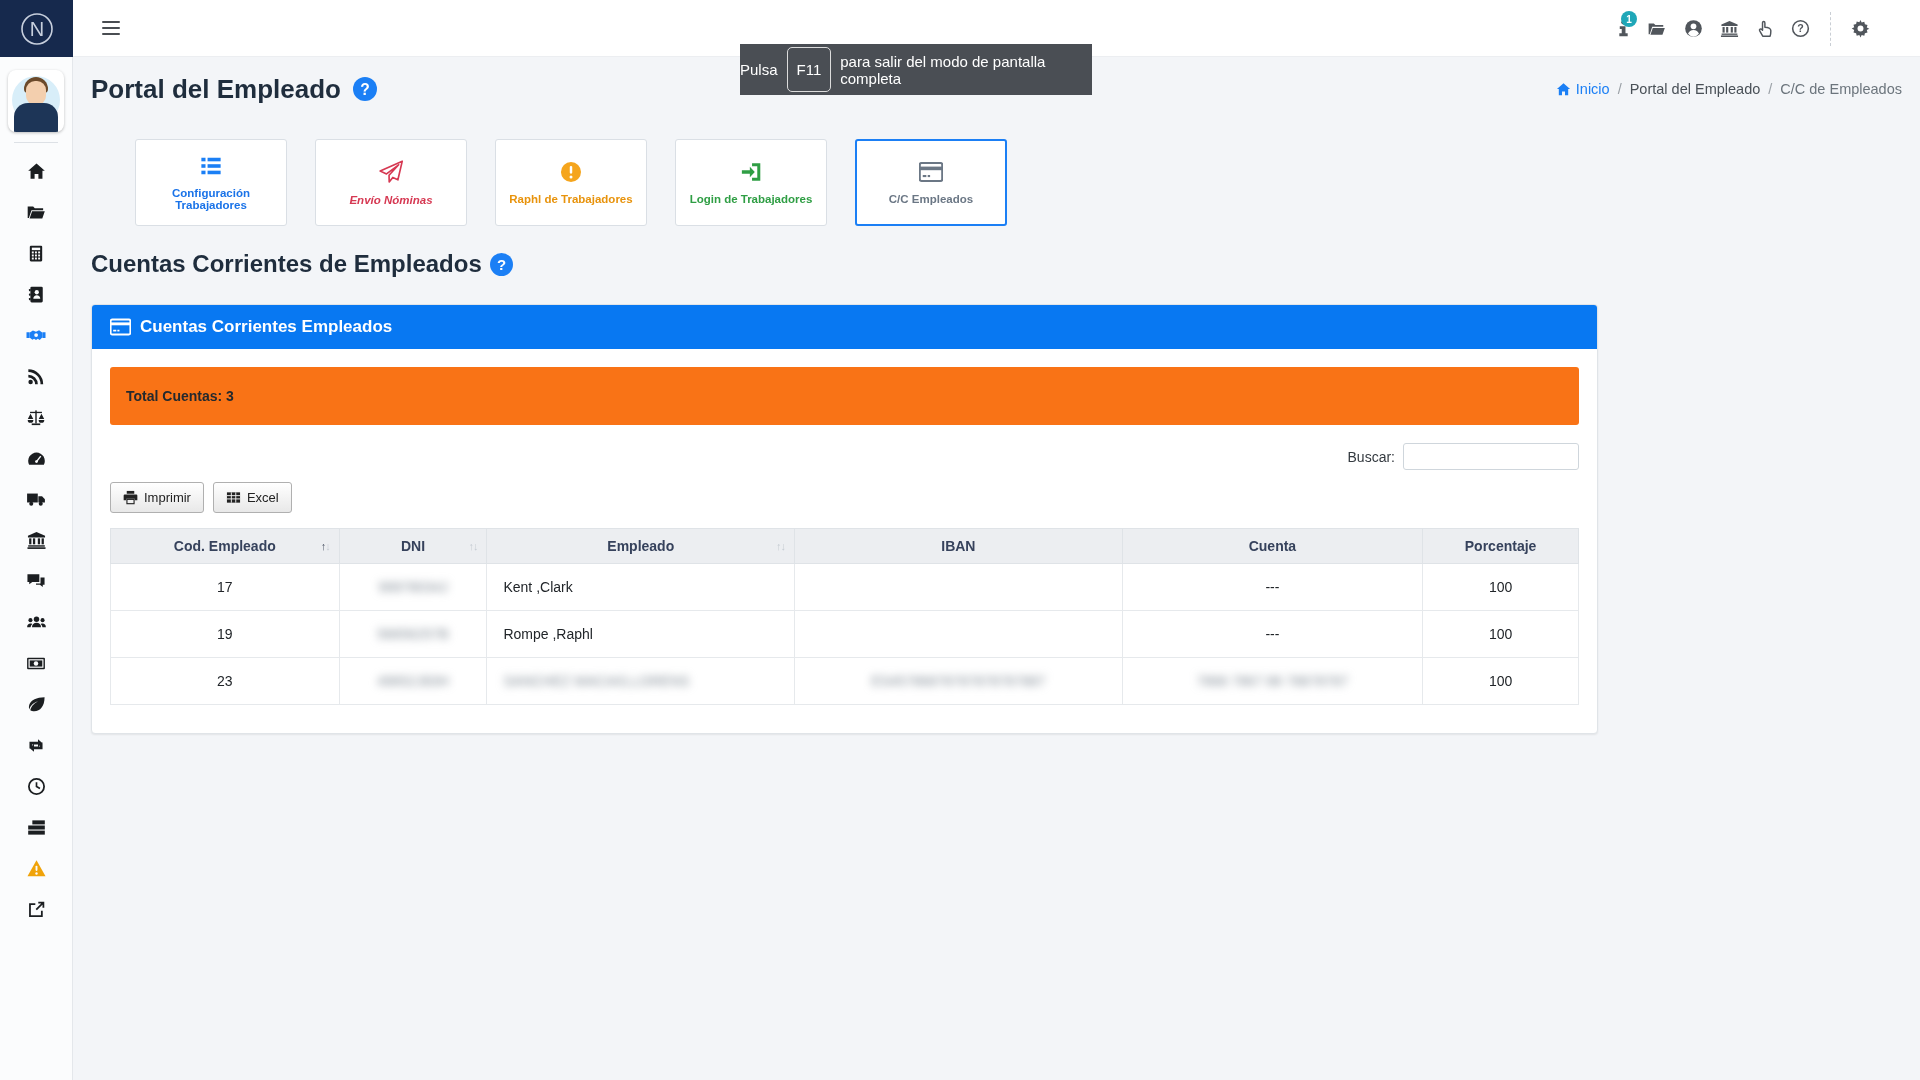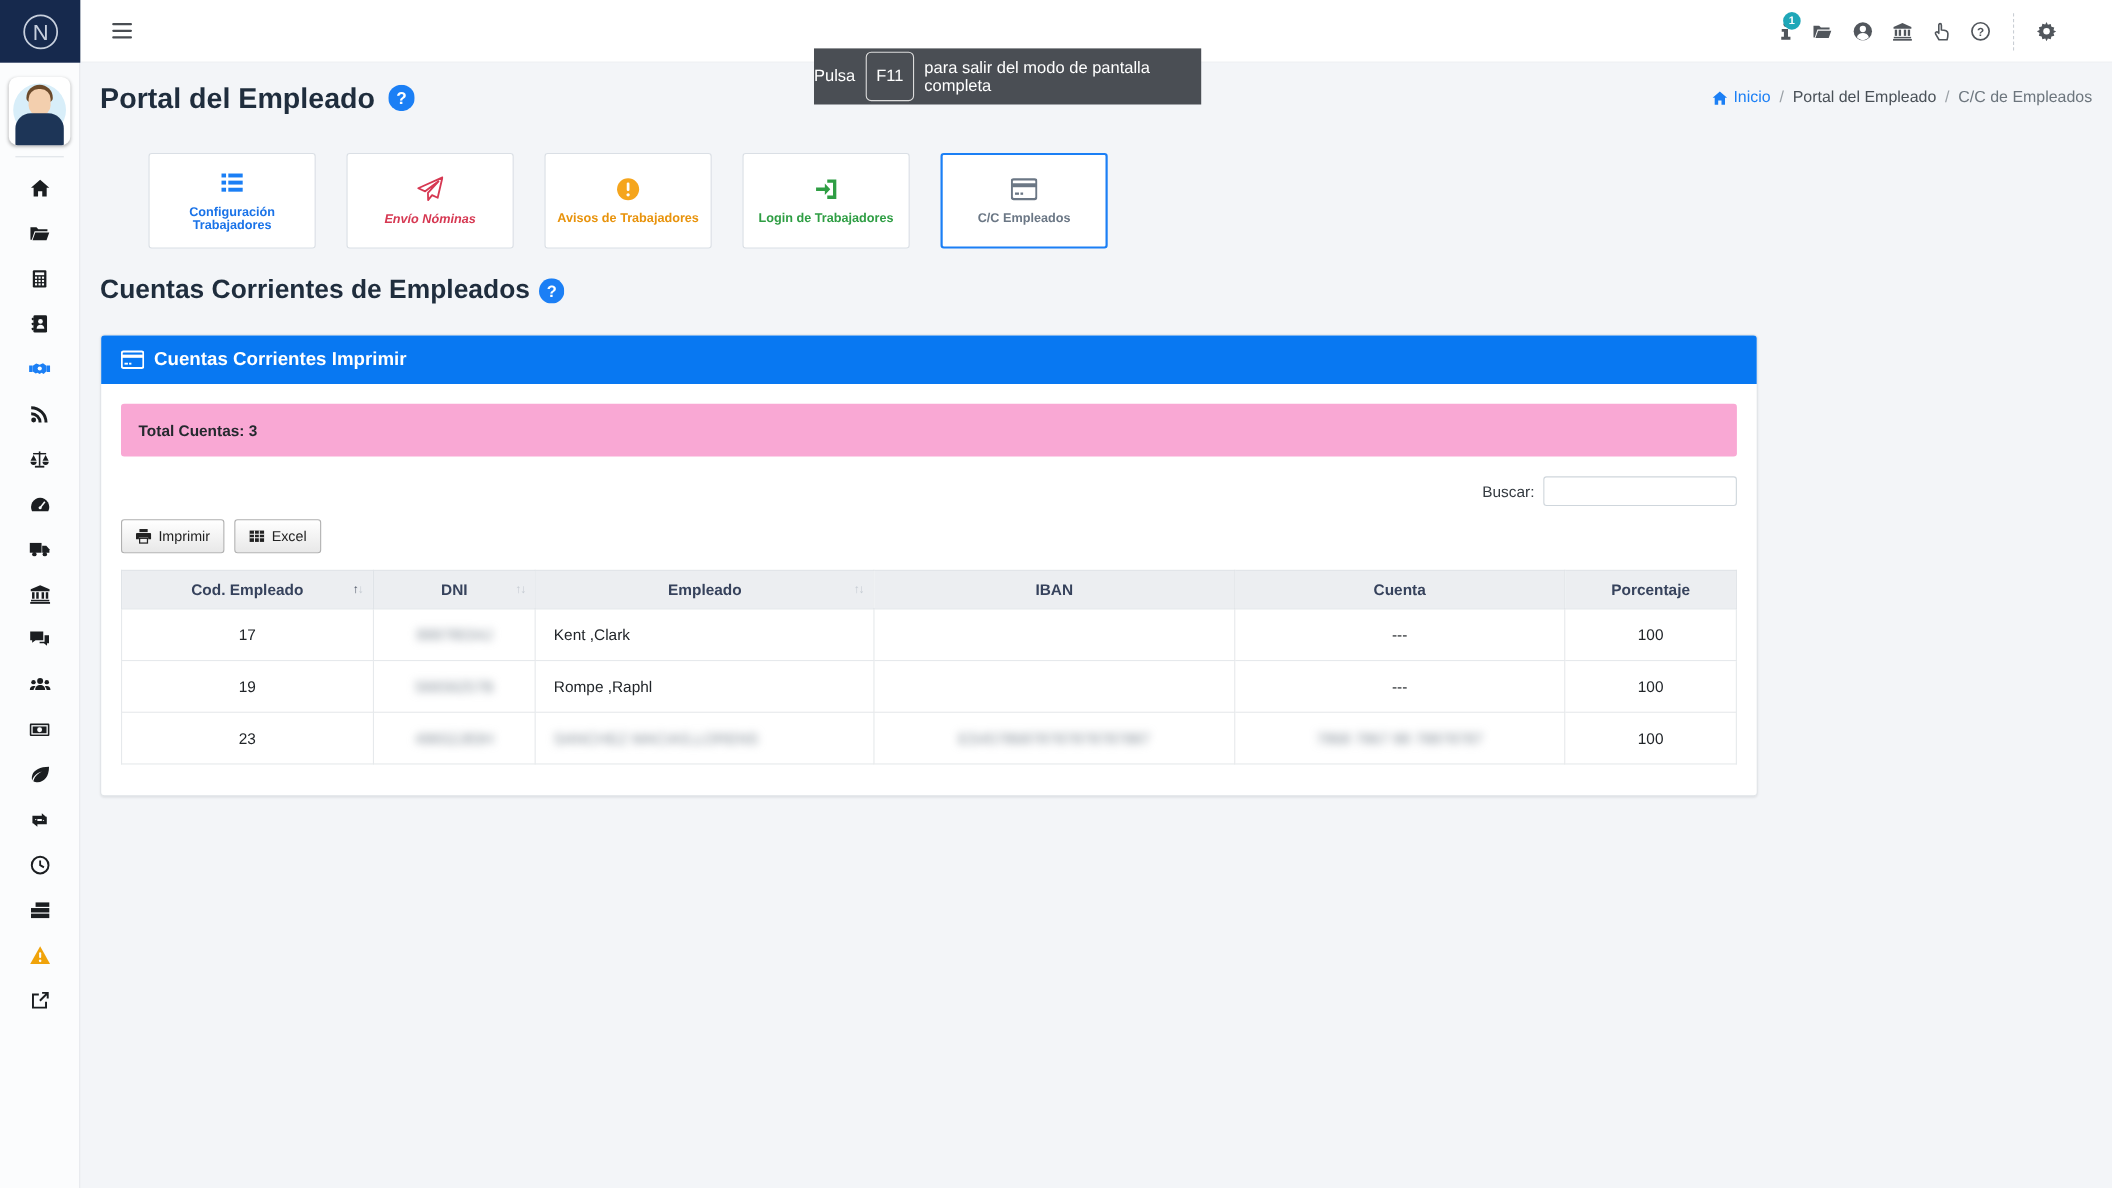--- a/index.html
+++ b/index.html
@@ -111,21 +111,21 @@
     background:#fff; border:1px solid #e0e4e8; border-radius:4px;
     box-shadow:0 1px 2px rgba(0,0,0,.07);
   }
   .panel-header {
     height:44px; background:#0878f2; border-radius:3px 3px 0 0;
     display:flex; align-items:center; gap:9px; padding:0 18px;
     color:#fff; font-size:17px; font-weight:bold;
   }
   .panel-body { padding:18px 18px 28px; }
   .total-box {
-    height:48px; background:#f9a8d4; border-radius:3px;
+    height:58px; background:#f97316; border-radius:3px;
     display:flex; align-items:center; padding:0 16px;
     font-weight:bold; font-size:14px; color:#24292e;
   }
   .search-row { display:flex; justify-content:flex-end; align-items:center; gap:8px; margin-top:18px; }
   .search-row label { font-size:14px; color:#343a40; }
   .search-input {
     width:176px; height:27px; border:1px solid #cfd6dc; border-radius:3px;
     font-family:inherit; font-size:13px; padding:0 6px; outline:none; background:#fff;
   }
   .btn-row { display:flex; gap:9px; margin-top:12px; }
@@ -420,21 +420,21 @@
         <path d="M15.5.8.8 7.4l4.2 1.9 8.1-6.1-6.4 7 .1 4.4 2.4-3 3.4 1.6z" fill="none" stroke="#d63852" stroke-width="1.1" stroke-linejoin="round"></path>
       </svg>
     <span class="tab-label t-red">Envío Nóminas</span>
   </div>
   <div class="tab-card">
     <svg width="22" height="22" viewBox="0 0 16 16">
         <circle cx="8" cy="8" r="7.3" fill="#f5a51d"></circle>
         <rect x="7.1" y="3.6" width="1.8" height="5.6" rx=".8" fill="#fff"></rect>
         <circle cx="8" cy="11.7" r="1.1" fill="#fff"></circle>
       </svg>
-    <span class="tab-label t-orange">Avisos de Trabajadores</span>
+    <span class="tab-label t-orange">Raphl de Trabajadores</span>
   </div>
   <div class="tab-card">
     <svg width="23" height="22" viewBox="0 0 16 16" fill="#2f9e44">
         <path d="M6.8 4.2 10.4 8l-3.6 3.8V9.2H1V6.8h5.8z"></path>
         <path d="M8.4 1.6h6v12.8h-6v-2.2h3.8V3.8H8.4z"></path>
       </svg>
     <span class="tab-label t-green">Login de Trabajadores</span>
   </div>
   <div class="tab-card active">
     <svg width="24" height="22" viewBox="0 0 16 14">
@@ -458,21 +458,21 @@
 </div>
 
 <div class="panel">
   <div class="panel-header">
     <svg width="21" height="18" viewBox="0 0 16 13">
         <rect x=".5" y=".8" width="15" height="11.4" rx="1.2" fill="none" stroke="#fff" stroke-width="1.4"></rect>
         <rect x=".5" y="3" width="15" height="2.2" fill="#fff"></rect>
         <rect x="2.4" y="8.6" width="2.4" height="1.3" fill="#fff"></rect>
         <rect x="5.6" y="8.6" width="1.6" height="1.3" fill="#fff"></rect>
       </svg>
-    <span>Cuentas Corrientes Imprimir</span>
+    <span>Cuentas Corrientes Empleados</span>
   </div>
   <div class="panel-body">
     <div class="total-box">
       <span>Total Cuentas: 3</span>
     </div>
 
     <div class="search-row">
       <label>Buscar:</label>
       <input class="search-input" type="text" value="" style="">
     </div>

